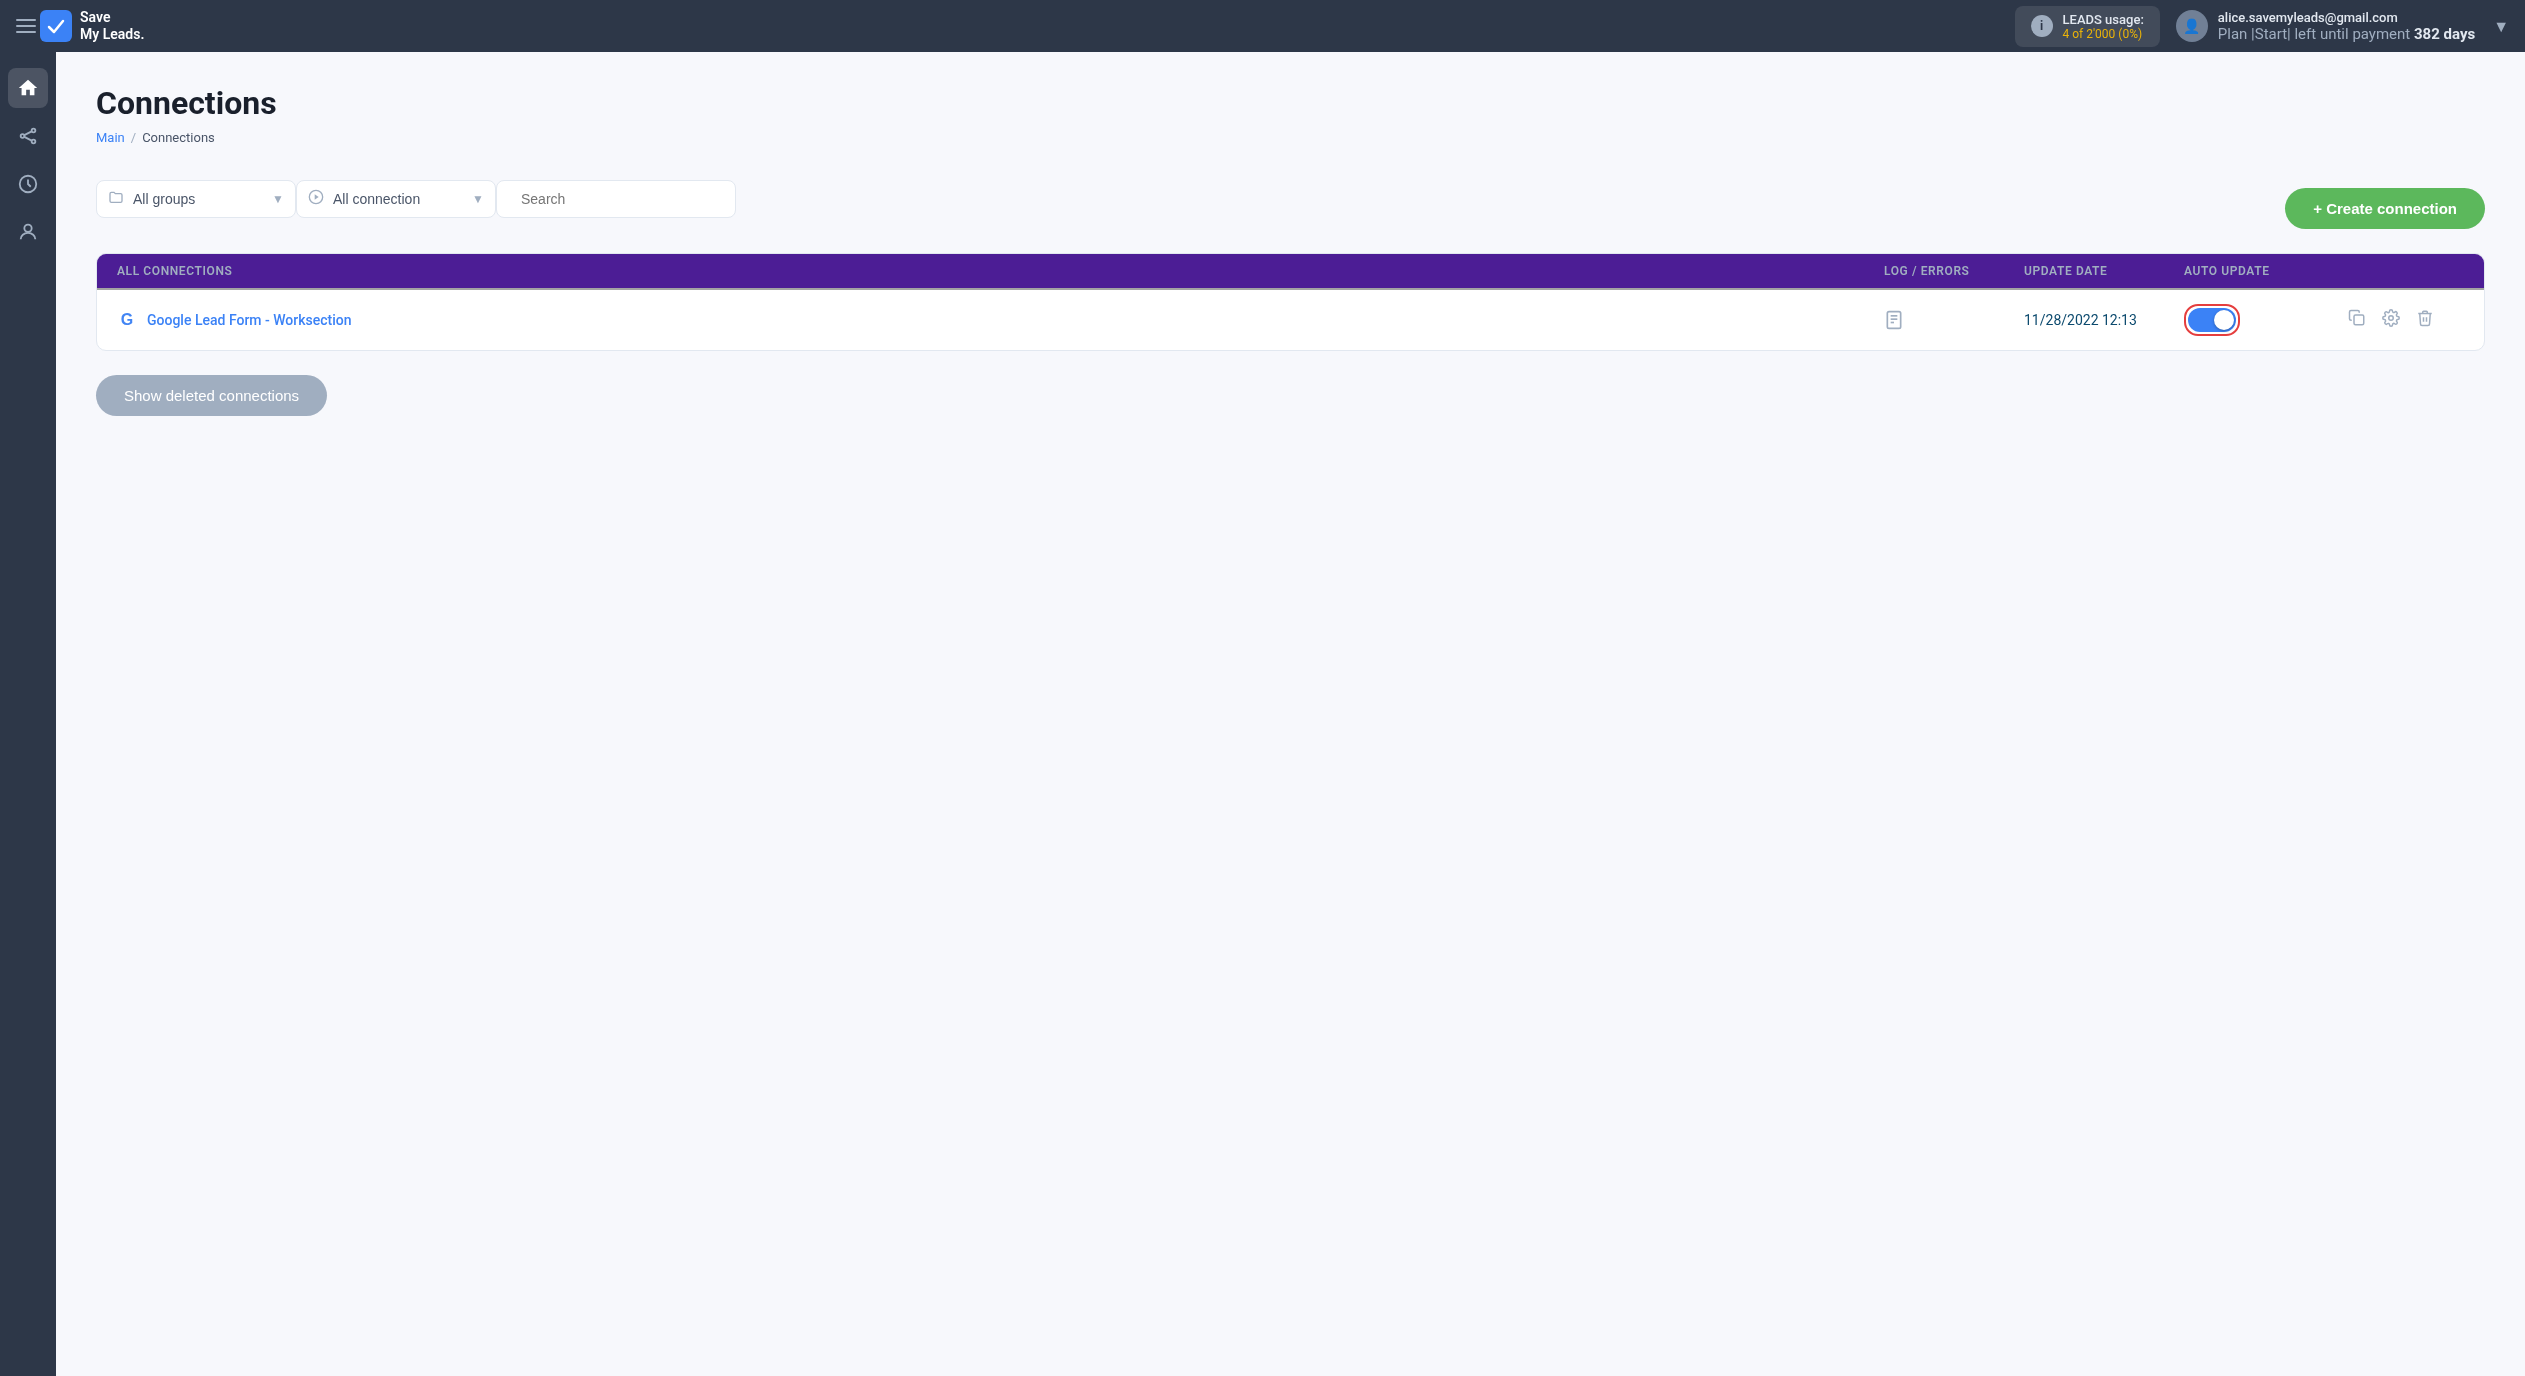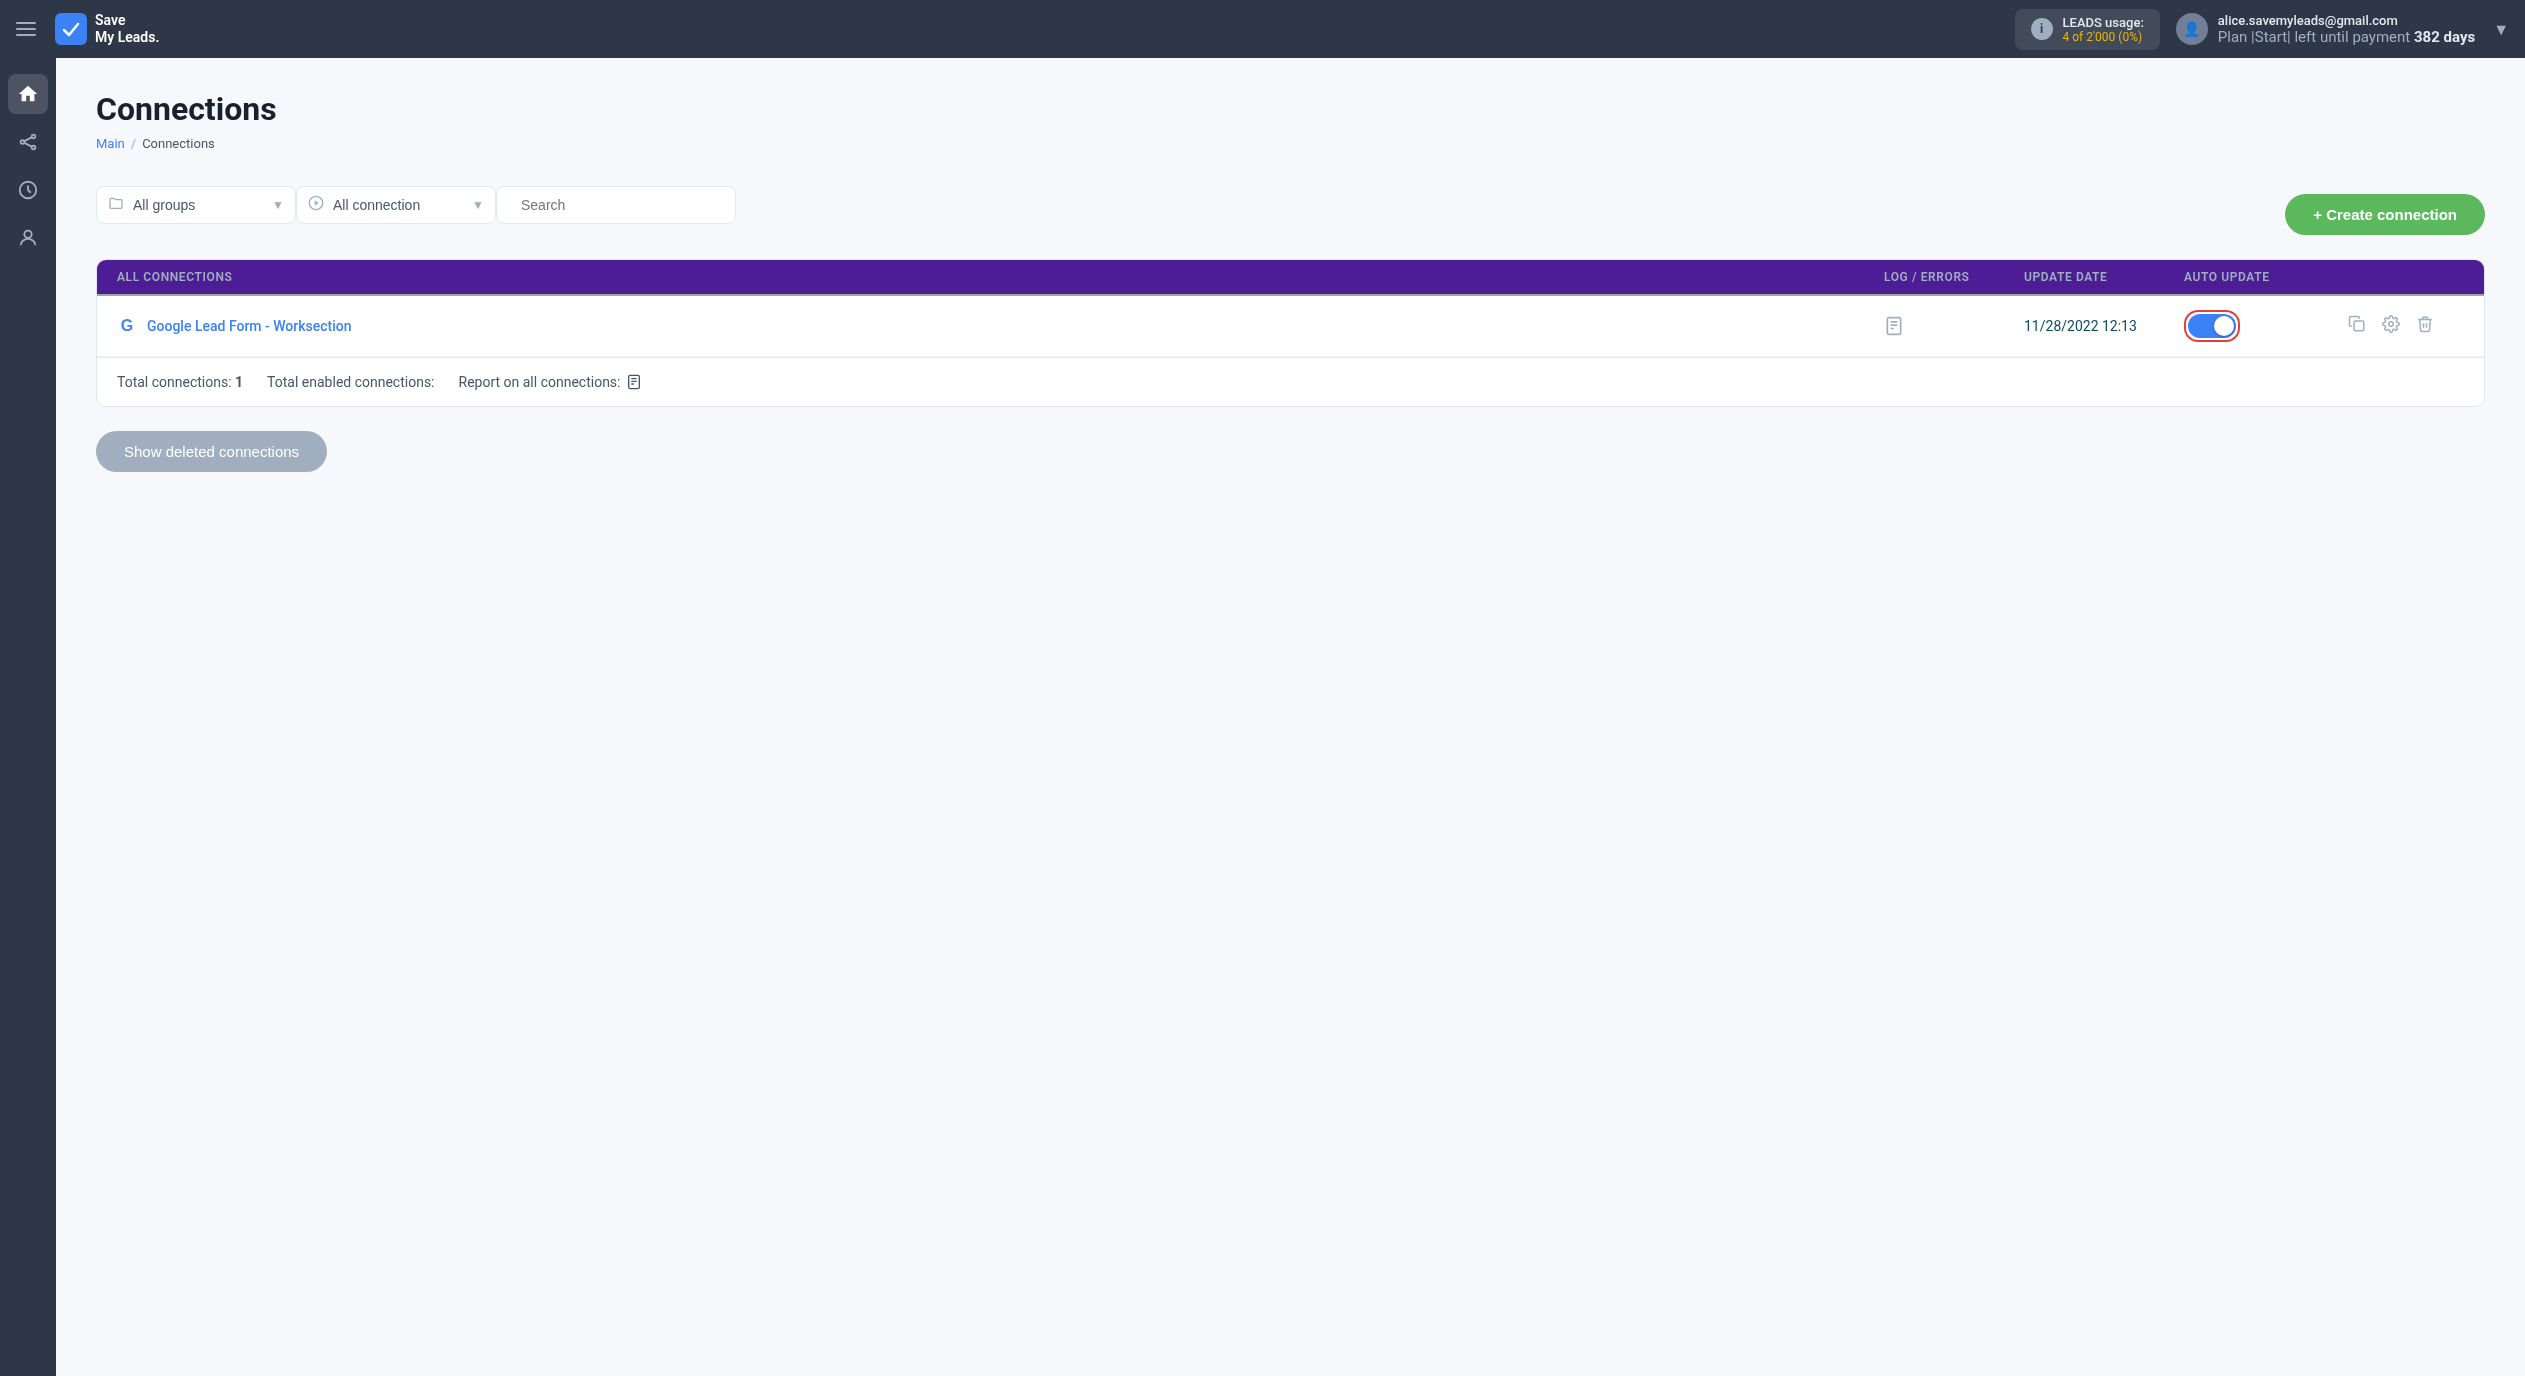--- a/index.html
+++ b/index.html
@@ -3,23 +3,23 @@
   <meta charset="utf-8">
   <style>
     * { box-sizing: border-box; margin: 0; padding: 0; }
     body { font-family: -apple-system, BlinkMacSystemFont, 'Segoe UI', Roboto, sans-serif; background: #f0f2f5; display: flex; flex-direction: column; height: 100vh; overflow: hidden; }
 
     
     .navbar {
       background: #2d3748;
       display: flex;
       align-items: center;
-      height: 58px;
+      height: 52px;
       padding: 0 16px;
-      gap: 19px;
+      gap: 4px;
       flex-shrink: 0;
       z-index: 100;
     }
     .navbar-hamburger {
       color: #a0aec0;
       font-size: 20px;
       cursor: pointer;
       display: flex;
       align-items: center;
     }
@@ -535,35 +535,19 @@
               <polyline points="3 6 5 6 21 6"></polyline>
                 <path d="M19 6l-1 14a2 2 0 01-2 2H8a2 2 0 01-2-2L5 6"></path>
                 <path d="M10 11v6"></path>
                 <path d="M14 11v6"></path>
                 <path d="M9 6V4a1 1 0 011-1h4a1 1 0 011 1v2"></path>
             </svg>
           </span>
         </div>
       </div>
 
-      <div class="table-footer">
-        <span>
-          <span>Total connections:</span>
-          <strong>1</strong>
-        </span>
-        <span>Total enabled connections:</span>
-        <span class="report-link">
-          <span>Report on all connections:</span>
-          <svg width="16" height="16" viewBox="0 0 24 24" fill="none" stroke="#4a5568" stroke-width="2">
-            <rect x="4" y="2" width="16" height="20" rx="2"></rect>
-              <line x1="8" y1="7" x2="16" y2="7"></line>
-              <line x1="8" y1="11" x2="16" y2="11"></line>
-              <line x1="8" y1="15" x2="12" y2="15"></line>
-          </svg>
-        </span>
-      </div>
     </div>
 
     <div class="show-deleted-container">
       <button class="show-deleted-btn">Show deleted connections</button>
     </div>
   </main>
 </div>
 
 </body></html>

